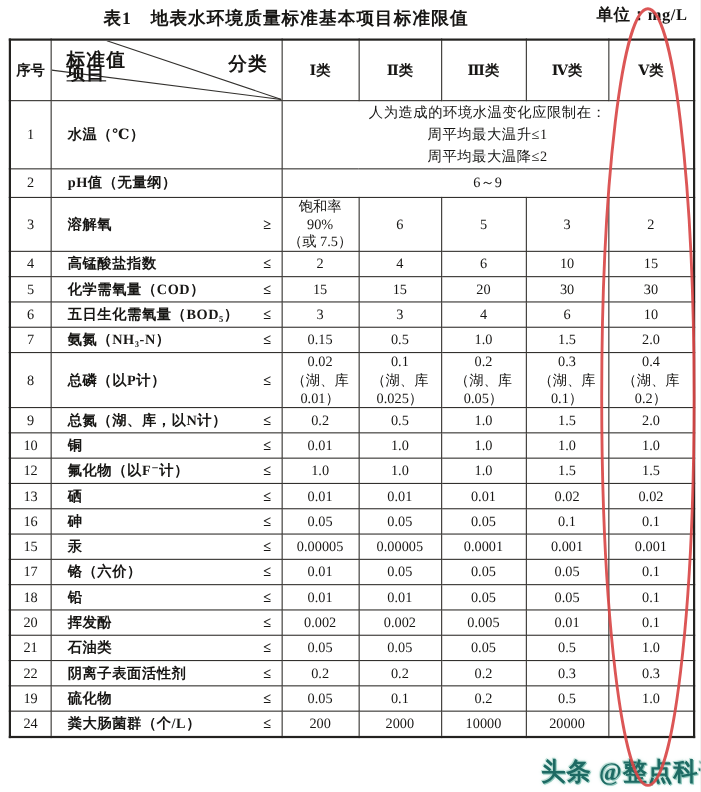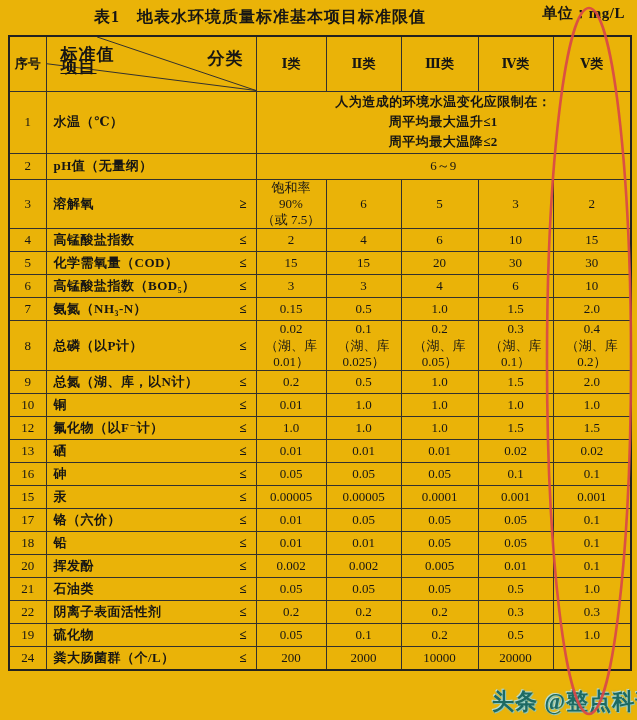--- a/index.html
+++ b/index.html
@@ -1,43 +1,43 @@
 <!DOCTYPE html>
 <html><head>
 <meta charset="utf-8">
 <style>
   html,body{margin:0;padding:0;background:#e8e6e2;}
   .page{
-    position:relative;width:637px;height:720px;background:#eab308;
+    position:relative;width:637px;height:720px;background:#ffffff;
     font-family:"Liberation Serif","DejaVu Serif",serif;color:#171614;overflow:hidden;
   }
   .title{
     position:absolute;top:7px;left:30px;width:460px;text-align:center;
     font-size:16px;font-weight:bold;letter-spacing:1px;white-space:nowrap;
   }
   .unit{position:absolute;top:4px;right:12px;font-size:15px;font-weight:bold;letter-spacing:.5px;}
   table.std{
     position:absolute;left:8px;top:35px;width:622px;
     border-collapse:collapse;table-layout:fixed;font-size:13px;
     border:2px solid #232220;
   }
   td{
     border:1px solid #33312e;padding:0 2px;text-align:center;vertical-align:middle;
     overflow:hidden;line-height:1.25;
   }
   tr{height:23px;}
   tr.hh{height:55px;} tr.rr1{height:62px;} tr.rr2{height:26px;} tr.rr3{height:33px;} tr.rr8{height:36px;}
   .hd{font-weight:bold;margin-left:40px;}
   .no{padding:0;}
-  .it{text-align:left;padding-left:7px;}
+  .it{text-align:left;padding-left:15px;}
   .nm{font-weight:bold;letter-spacing:.5px;}
   .sy{float:right;padding-right:7px;font-weight:bold;}
   .v{white-space:pre-line;}
   .sp{white-space:pre-line;line-height:1.55;}
-  .b{font-weight:bold;letter-spacing:.5px;margin-left:16px;}
+  .b{font-weight:normal;letter-spacing:.5px;margin-left:16px;}
   .diag{position:relative;padding:0;}
   .diag svg{position:absolute;left:0;top:0;width:100%;height:100%;display:block;}
   .diag line{stroke:#33312e;stroke-width:1;vector-effect:non-scaling-stroke;}
   .dv{position:absolute;font-weight:bold;font-size:17px;letter-spacing:1px;}
   .dv-tl{top:7px;left:14px;}
   .dv-tr{top:11px;right:12px;}
   .dv-bl{bottom:13px;left:14px;text-decoration:underline;}
   .oval{position:absolute;left:0;top:0;pointer-events:none;z-index:6;}
   .oval ellipse{fill:none;stroke:#d94848;stroke-width:2.6;opacity:.92;}
   .watermark{
@@ -119,21 +119,21 @@
       <td class="no">5</td>
       <td class="it"><span class="nm">化学需氧量（COD）</span><span class="sy">≤</span></td>
       <td class="v">15</td>
       <td class="v">15</td>
       <td class="v">20</td>
       <td class="v">30</td>
       <td class="v">30</td>
     </tr>
     <tr>
       <td class="no">6</td>
-      <td class="it"><span class="nm">高锰酸盐指数（BOD₅）</span><span class="sy">≤</span></td>
+      <td class="it"><span class="nm">五日生化需氧量（BOD₅）</span><span class="sy">≤</span></td>
       <td class="v">3</td>
       <td class="v">3</td>
       <td class="v">4</td>
       <td class="v">6</td>
       <td class="v">10</td>
     </tr>
     <tr>
       <td class="no">7</td>
       <td class="it"><span class="nm">氨氮（NH₃-N）</span><span class="sy">≤</span></td>
       <td class="v">0.15</td>

